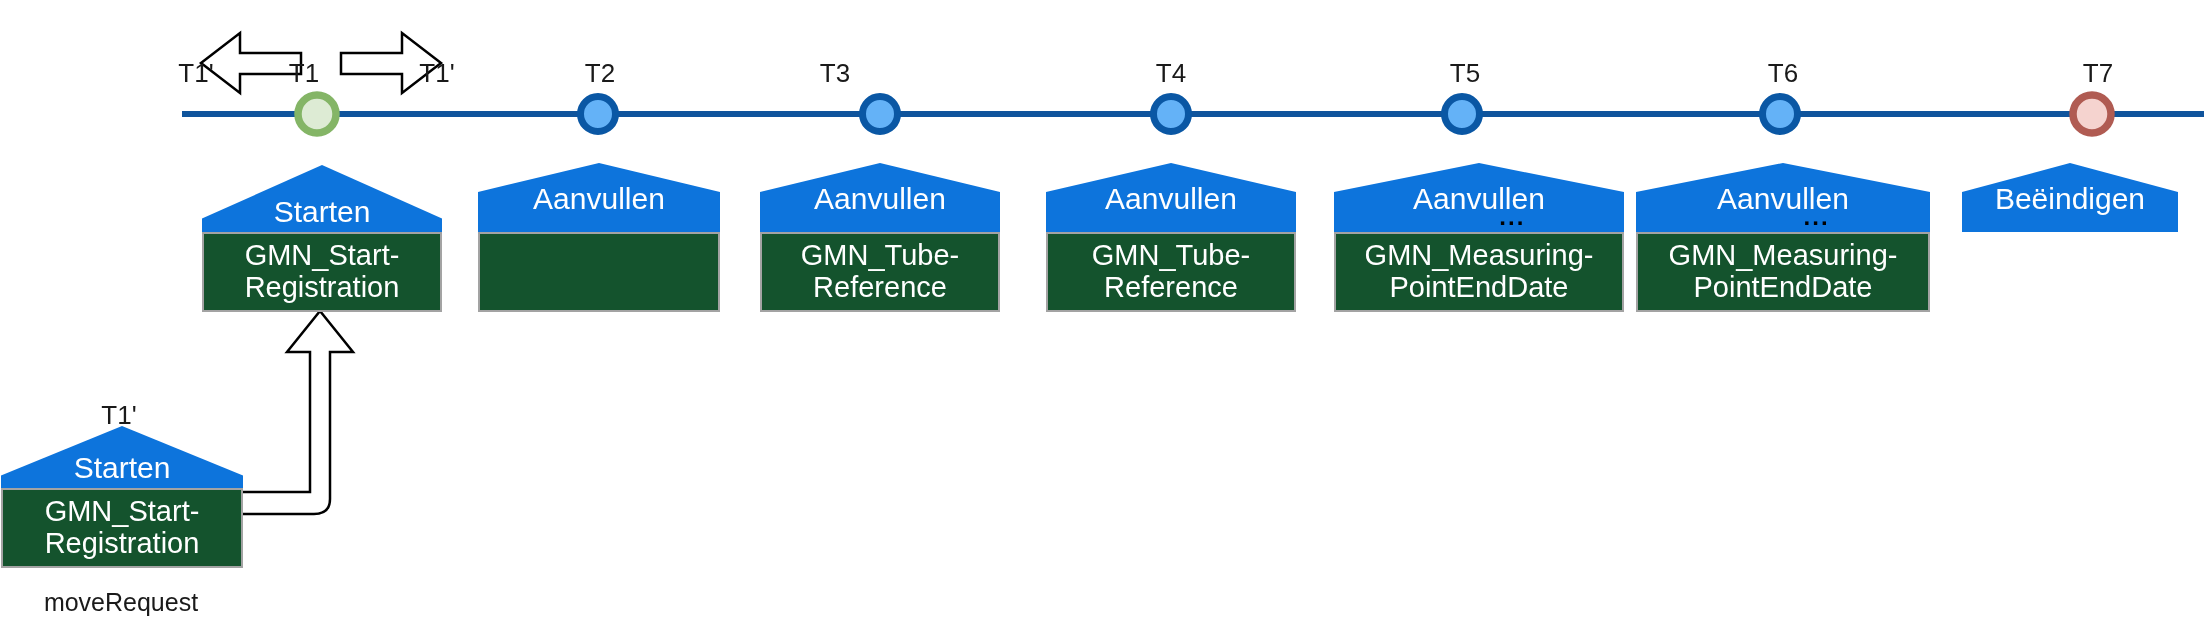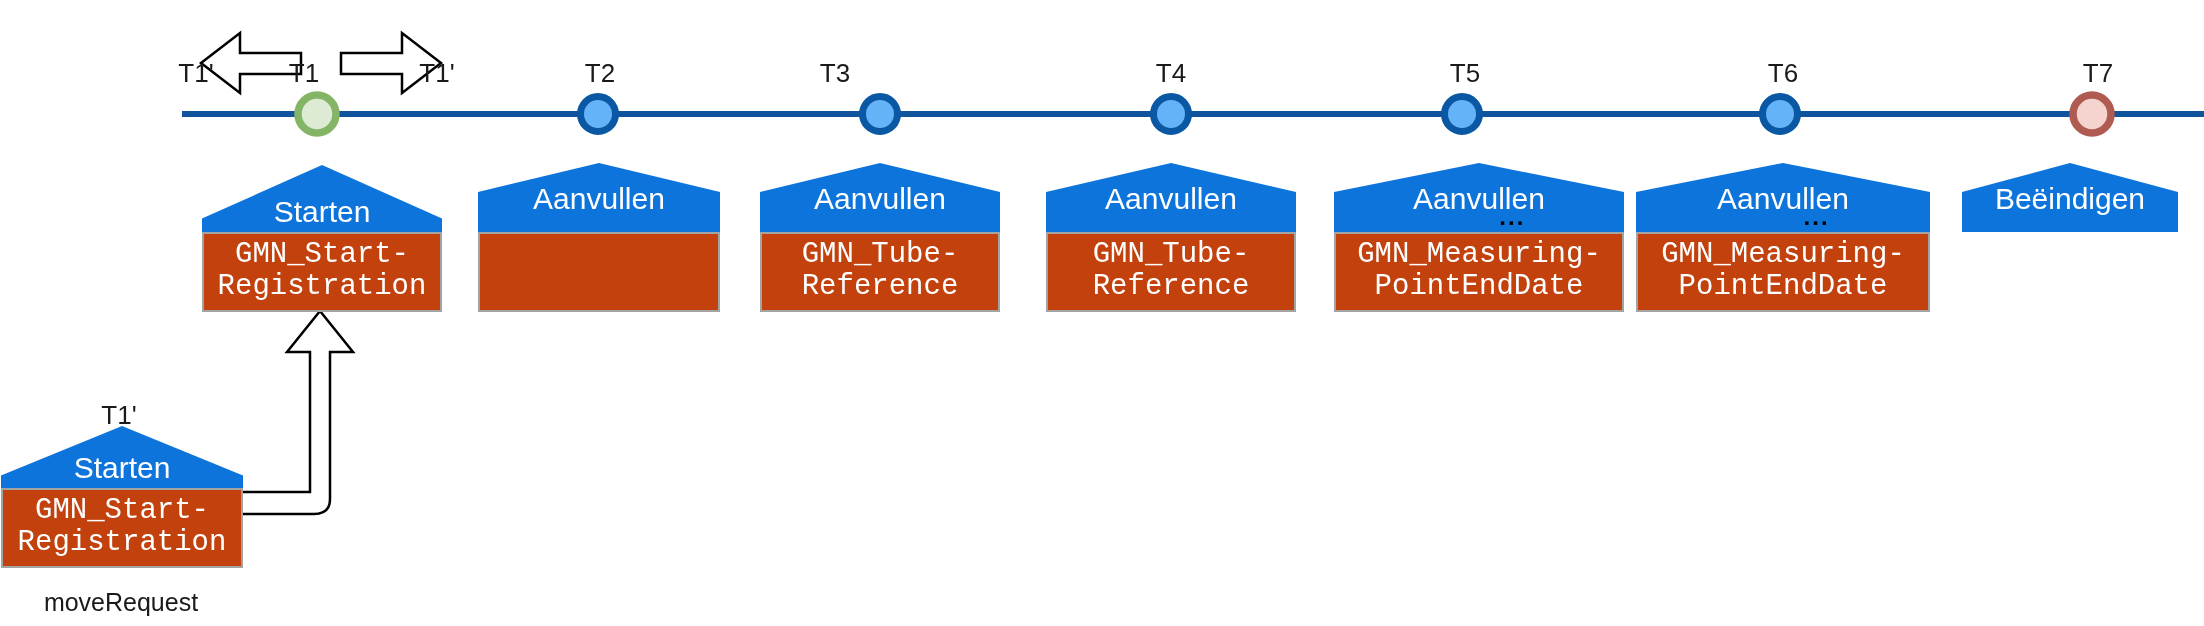--- a/index.html
+++ b/index.html
@@ -36,23 +36,23 @@
   }
   .std .roof-label{bottom:16px;}
   .wide .roof-label{bottom:3px;}
   .roof-dots{
     position:absolute;left:57%;top:42px;
     color:#000000;font-size:24px;font-weight:bold;letter-spacing:2px;
     line-height:24px;
   }
   .hbody{
     box-sizing:border-box;width:100%;height:80px;
-    background:#c2410c;border:2px solid #a3a3a3;
+    background:#14532d;border:2px solid #a3a3a3;
     color:#ffffff;font-size:29px;line-height:32px;
-    text-align:center;padding-top:5px;white-space:nowrap;font-family:Liberation Mono, monospace;
+    text-align:center;padding-top:5px;white-space:nowrap;
   }
   .note{
     position:absolute;transform:translateX(-50%);
     font-size:25px;color:#1a1a1a;white-space:nowrap;
   }
 </style>
 </head>
 <body>
 
 <div class="canvas">

